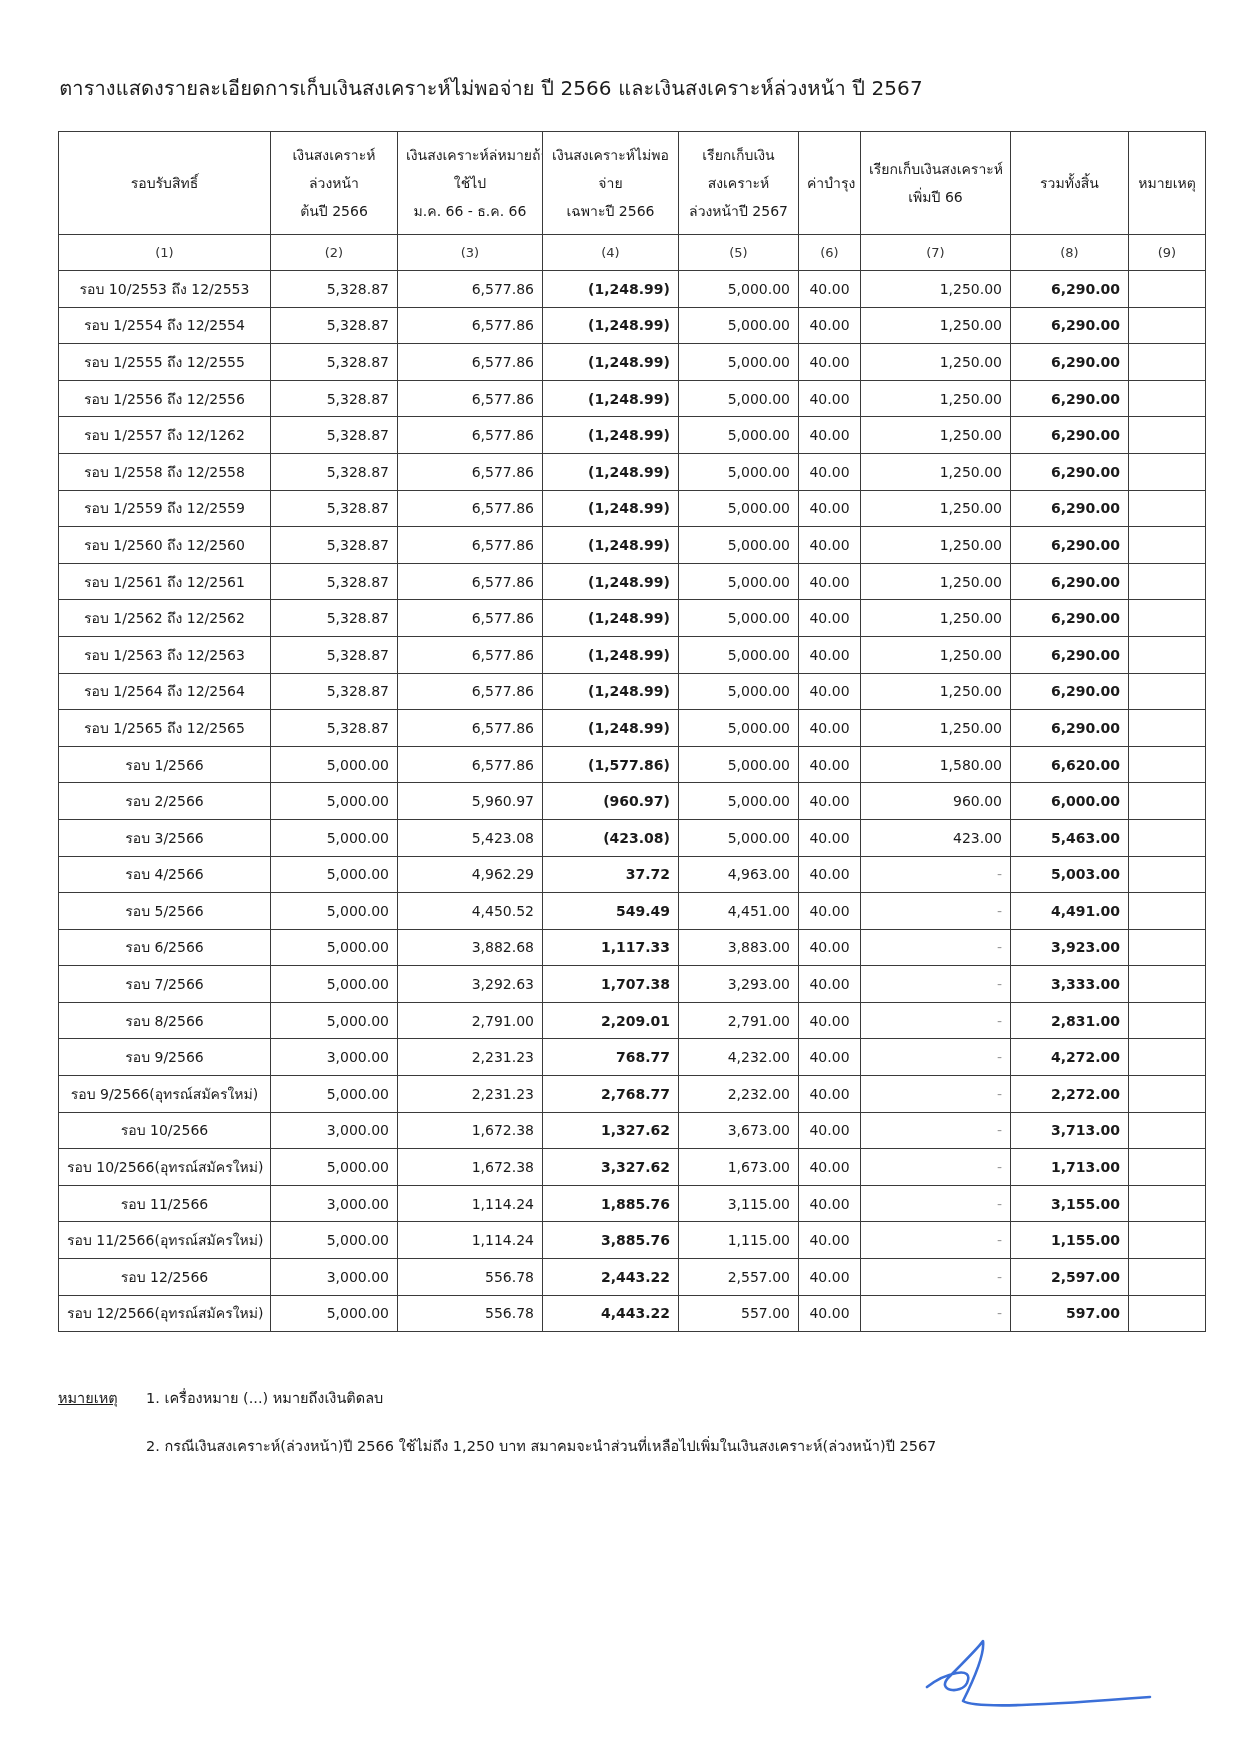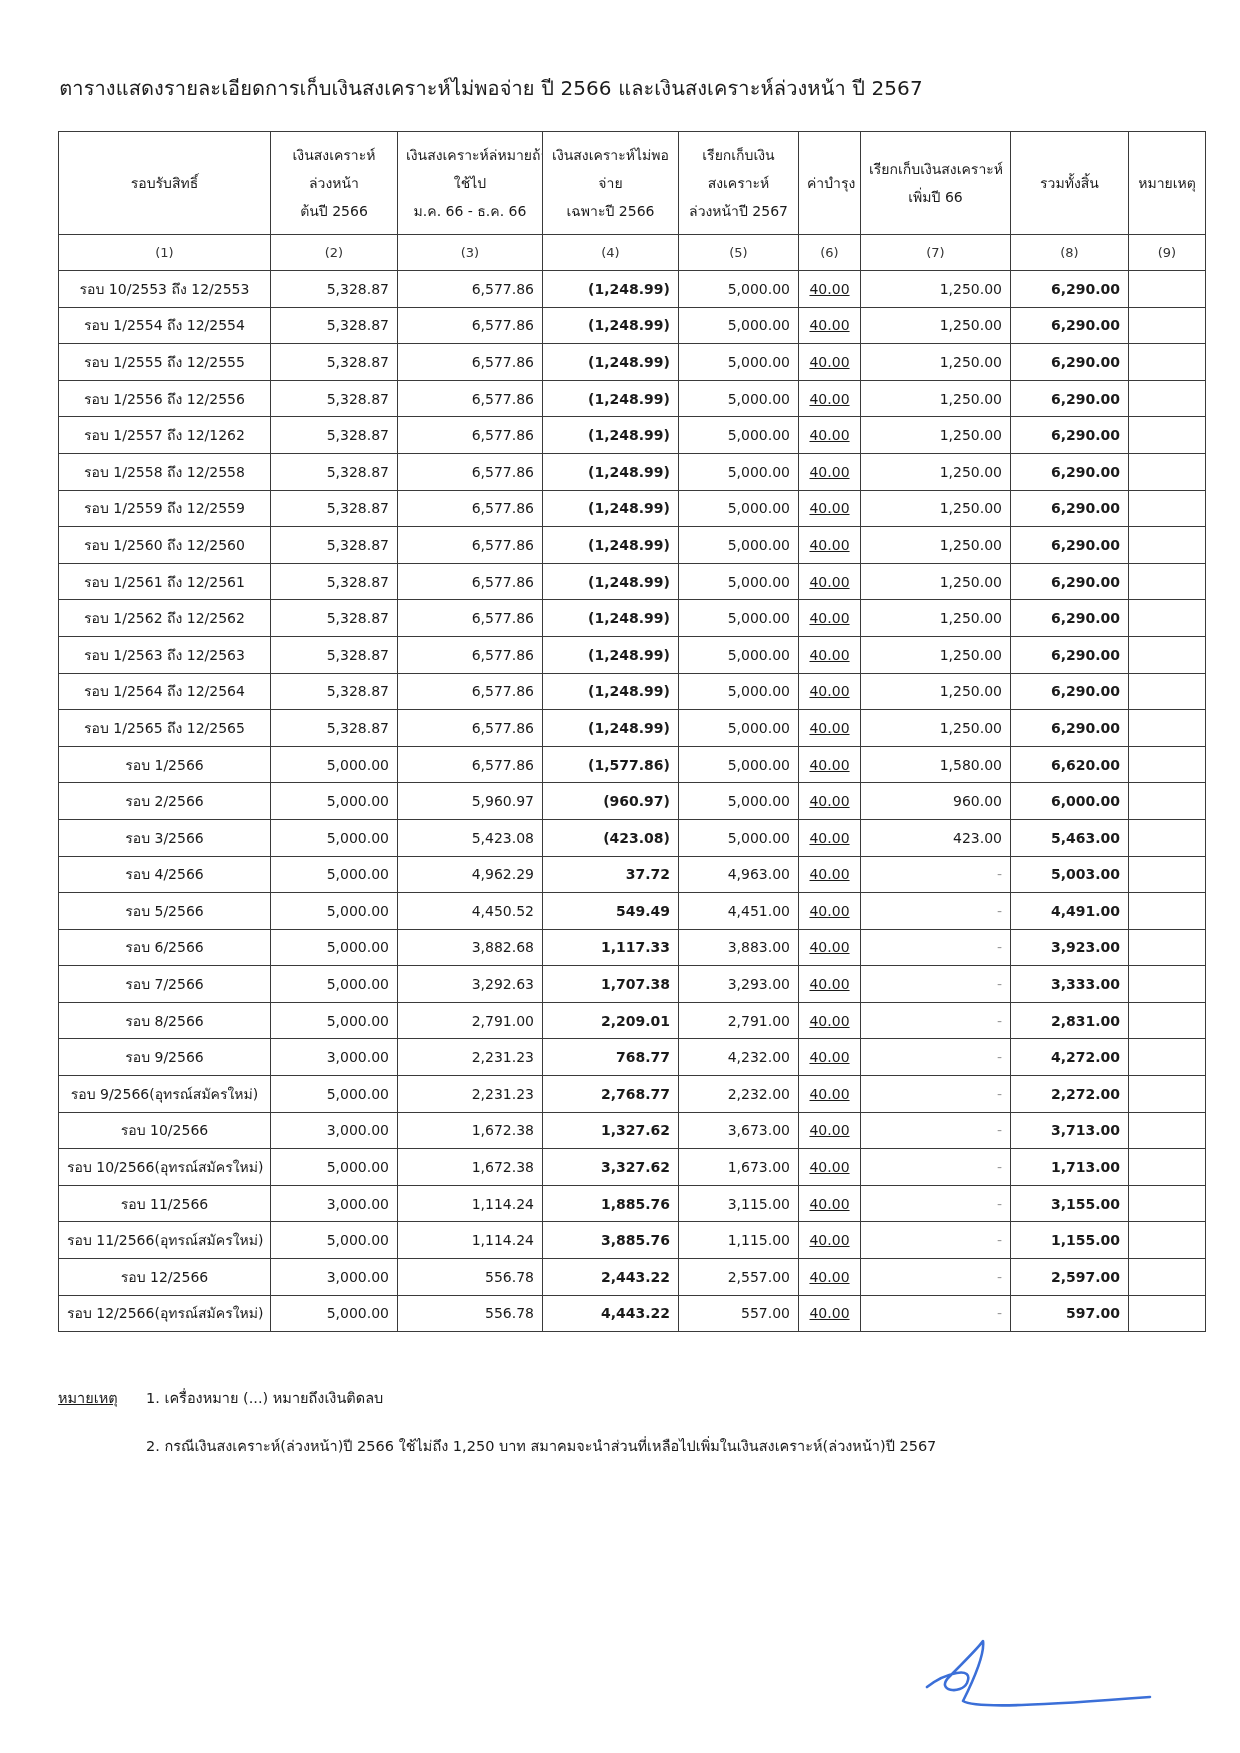--- a/index.html
+++ b/index.html
@@ -22,21 +22,21 @@
   }
   table.grid thead tr.head th {
     height: 102px; font-weight: normal; font-size: 14px; line-height: 28px; text-align: center; vertical-align: middle;
   }
   table.grid thead tr.nums th {
     height: 35px; font-weight: normal; font-size: 13px; text-align: center; color: #333;
   }
   table.grid tbody td { height: 35.6px; font-size: 14px; }
   td.lbl { text-align: center; font-size: 13.5px; }
   td.num { text-align: right; }
-  td.c6 { text-align: center; text-decoration: underline; }
+  td.c6 { text-align: center; }
   td.c7 { text-align: right; padding-right: 10px; }
   td.c4 { font-weight: bold; }
   td.c8 { font-weight: bold; }
   td.dash { color: #9a9a9a; text-align: right; padding-right: 52px; }
   .notes { position: absolute; left: 58px; top: 1386px; font-size: 14.5px; color: #1a1a1a; }
   .notes .hdr { position: absolute; left: 0; top: 0; text-decoration: underline; }
   .notes .n1 { position: absolute; left: 88px; top: 0; white-space: nowrap; }
   .notes .n2 { position: absolute; left: 88px; top: 48px; white-space: nowrap; }
   .sig { position: absolute; left: 905px; top: 1625px; width: 250px; height: 90px; }
 </style>

